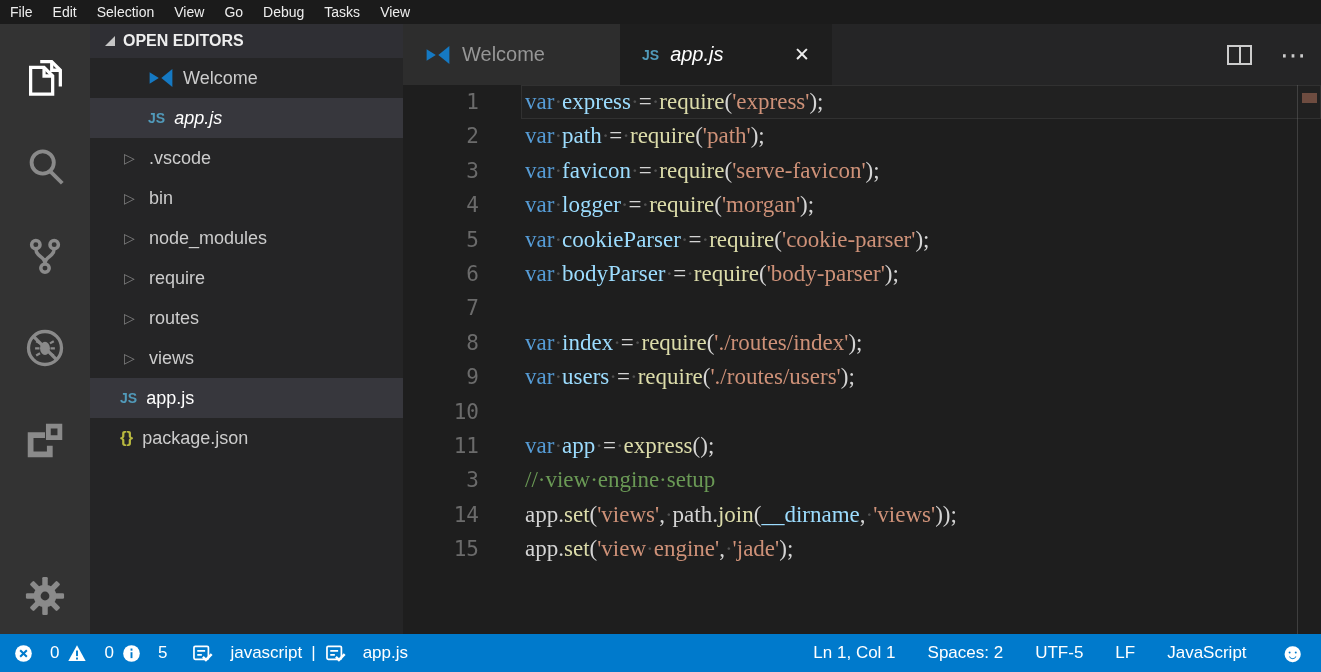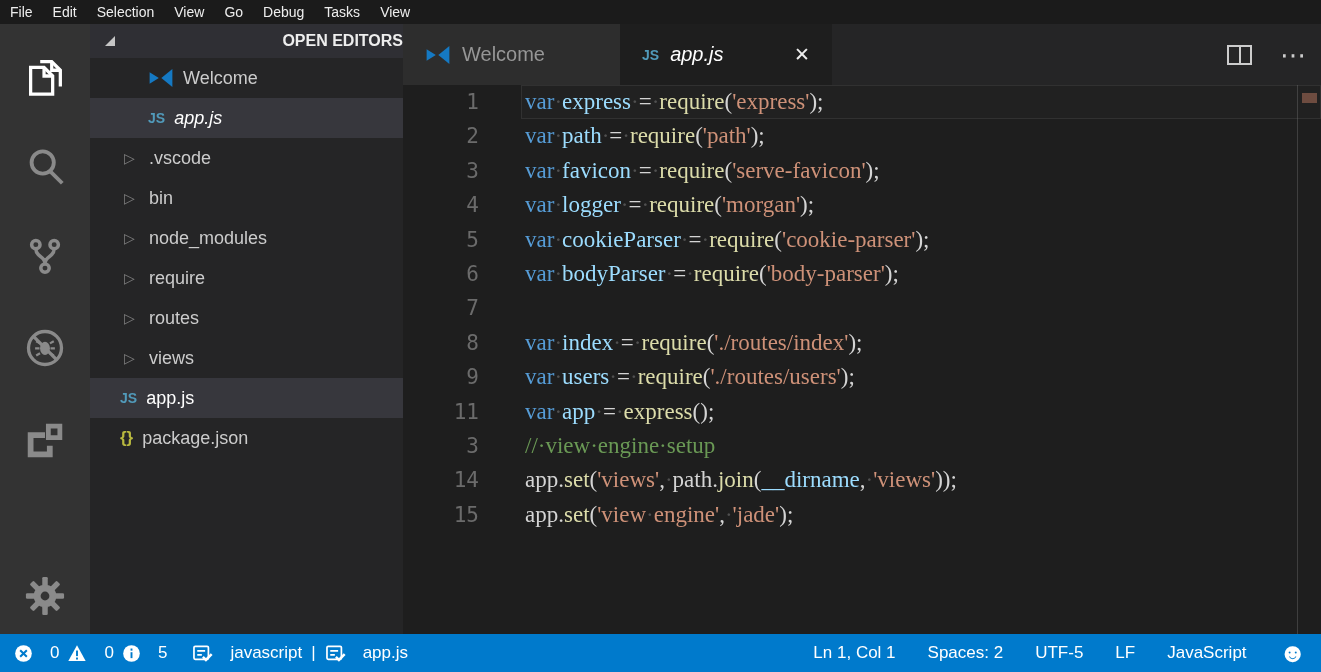--- a/index.html
+++ b/index.html
@@ -22,21 +22,21 @@
              display:flex; align-items:center; justify-content:center; }
   .ab-item.active { color:#ffffff; }
   .ab-item.inactive { color:#8a8a8a; }
 
   
   .sidebar { width:313px; background:#252526; color:#cccccc; flex:none;
              font-size:18px; position:relative; overflow:hidden; }
   .sb-title { height:66px; line-height:66px; padding-left:30px; font-size:16px;
               color:#bbbbbb; letter-spacing:1px; }
   .section-header { background:#2f2f34; color:#eeeeee; font-weight:bold;
-                    font-size:16px; display:flex; align-items:center; padding-left:15px;justify-content:space-between; }
+                    font-size:16px; display:flex; align-items:center; padding-left:15px; }
   .section-header.oe { height:34px; }
   .section-header.ws { height:40px; }
   .twisty { width:10px; height:10px; background:#c5c5c5; margin-right:8px; flex:none;
             clip-path: polygon(100% 0, 100% 100%, 0 100%); }
   .row { height:40px; display:flex; align-items:center; cursor:pointer; }
   .row.selected { background:#37373d; color:#ffffff; }
   .row .label { white-space:nowrap; }
   .row .label.italic { font-style:italic; }
   .chev { color:#7d7d7d; font-size:14px; margin-right:11px; width:14px; flex:none; }
   .icon-slot { display:flex; align-items:center; justify-content:center;
@@ -253,20 +253,21 @@
         <div id="codelines">
             <div class="cl current"><span class="ln">1</span><span class="lc"><span class="tk" style="color: rgb(86, 156, 214);">var</span><span class="tk" style="color: rgb(80, 80, 80);">·</span><span class="tk" style="color: rgb(156, 220, 254);">express</span><span class="tk" style="color: rgb(80, 80, 80);">·</span><span class="tk" style="color: rgb(212, 212, 212);">=</span><span class="tk" style="color: rgb(80, 80, 80);">·</span><span class="tk" style="color: rgb(220, 220, 170);">require</span><span class="tk" style="color: rgb(212, 212, 212);">(</span><span class="tk" style="color: rgb(206, 145, 120);">'express'</span><span class="tk" style="color: rgb(212, 212, 212);">);</span></span></div>
             <div class="cl"><span class="ln">2</span><span class="lc"><span class="tk" style="color: rgb(86, 156, 214);">var</span><span class="tk" style="color: rgb(80, 80, 80);">·</span><span class="tk" style="color: rgb(156, 220, 254);">path</span><span class="tk" style="color: rgb(80, 80, 80);">·</span><span class="tk" style="color: rgb(212, 212, 212);">=</span><span class="tk" style="color: rgb(80, 80, 80);">·</span><span class="tk" style="color: rgb(220, 220, 170);">require</span><span class="tk" style="color: rgb(212, 212, 212);">(</span><span class="tk" style="color: rgb(206, 145, 120);">'path'</span><span class="tk" style="color: rgb(212, 212, 212);">);</span></span></div>
             <div class="cl"><span class="ln">3</span><span class="lc"><span class="tk" style="color: rgb(86, 156, 214);">var</span><span class="tk" style="color: rgb(80, 80, 80);">·</span><span class="tk" style="color: rgb(156, 220, 254);">favicon</span><span class="tk" style="color: rgb(80, 80, 80);">·</span><span class="tk" style="color: rgb(212, 212, 212);">=</span><span class="tk" style="color: rgb(80, 80, 80);">·</span><span class="tk" style="color: rgb(220, 220, 170);">require</span><span class="tk" style="color: rgb(212, 212, 212);">(</span><span class="tk" style="color: rgb(206, 145, 120);">'serve-favicon'</span><span class="tk" style="color: rgb(212, 212, 212);">);</span></span></div>
             <div class="cl"><span class="ln">4</span><span class="lc"><span class="tk" style="color: rgb(86, 156, 214);">var</span><span class="tk" style="color: rgb(80, 80, 80);">·</span><span class="tk" style="color: rgb(156, 220, 254);">logger</span><span class="tk" style="color: rgb(80, 80, 80);">·</span><span class="tk" style="color: rgb(212, 212, 212);">=</span><span class="tk" style="color: rgb(80, 80, 80);">·</span><span class="tk" style="color: rgb(220, 220, 170);">require</span><span class="tk" style="color: rgb(212, 212, 212);">(</span><span class="tk" style="color: rgb(206, 145, 120);">'morgan'</span><span class="tk" style="color: rgb(212, 212, 212);">);</span></span></div>
             <div class="cl"><span class="ln">5</span><span class="lc"><span class="tk" style="color: rgb(86, 156, 214);">var</span><span class="tk" style="color: rgb(80, 80, 80);">·</span><span class="tk" style="color: rgb(156, 220, 254);">cookieParser</span><span class="tk" style="color: rgb(80, 80, 80);">·</span><span class="tk" style="color: rgb(212, 212, 212);">=</span><span class="tk" style="color: rgb(80, 80, 80);">·</span><span class="tk" style="color: rgb(220, 220, 170);">require</span><span class="tk" style="color: rgb(212, 212, 212);">(</span><span class="tk" style="color: rgb(206, 145, 120);">'cookie-parser'</span><span class="tk" style="color: rgb(212, 212, 212);">);</span></span></div>
             <div class="cl"><span class="ln">6</span><span class="lc"><span class="tk" style="color: rgb(86, 156, 214);">var</span><span class="tk" style="color: rgb(80, 80, 80);">·</span><span class="tk" style="color: rgb(156, 220, 254);">bodyParser</span><span class="tk" style="color: rgb(80, 80, 80);">·</span><span class="tk" style="color: rgb(212, 212, 212);">=</span><span class="tk" style="color: rgb(80, 80, 80);">·</span><span class="tk" style="color: rgb(220, 220, 170);">require</span><span class="tk" style="color: rgb(212, 212, 212);">(</span><span class="tk" style="color: rgb(206, 145, 120);">'body-parser'</span><span class="tk" style="color: rgb(212, 212, 212);">);</span></span></div>
             <div class="cl"><span class="ln">7</span><span class="lc"></span></div>
             <div class="cl"><span class="ln">8</span><span class="lc"><span class="tk" style="color: rgb(86, 156, 214);">var</span><span class="tk" style="color: rgb(80, 80, 80);">·</span><span class="tk" style="color: rgb(156, 220, 254);">index</span><span class="tk" style="color: rgb(80, 80, 80);">·</span><span class="tk" style="color: rgb(212, 212, 212);">=</span><span class="tk" style="color: rgb(80, 80, 80);">·</span><span class="tk" style="color: rgb(220, 220, 170);">require</span><span class="tk" style="color: rgb(212, 212, 212);">(</span><span class="tk" style="color: rgb(206, 145, 120);">'./routes/index'</span><span class="tk" style="color: rgb(212, 212, 212);">);</span></span></div>
             <div class="cl"><span class="ln">9</span><span class="lc"><span class="tk" style="color: rgb(86, 156, 214);">var</span><span class="tk" style="color: rgb(80, 80, 80);">·</span><span class="tk" style="color: rgb(156, 220, 254);">users</span><span class="tk" style="color: rgb(80, 80, 80);">·</span><span class="tk" style="color: rgb(212, 212, 212);">=</span><span class="tk" style="color: rgb(80, 80, 80);">·</span><span class="tk" style="color: rgb(220, 220, 170);">require</span><span class="tk" style="color: rgb(212, 212, 212);">(</span><span class="tk" style="color: rgb(206, 145, 120);">'./routes/users'</span><span class="tk" style="color: rgb(212, 212, 212);">);</span></span></div>
+            <div class="cl"><span class="ln">10</span><span class="lc"></span></div>
             <div class="cl"><span class="ln">11</span><span class="lc"><span class="tk" style="color: rgb(86, 156, 214);">var</span><span class="tk" style="color: rgb(80, 80, 80);">·</span><span class="tk" style="color: rgb(156, 220, 254);">app</span><span class="tk" style="color: rgb(80, 80, 80);">·</span><span class="tk" style="color: rgb(212, 212, 212);">=</span><span class="tk" style="color: rgb(80, 80, 80);">·</span><span class="tk" style="color: rgb(220, 220, 170);">express</span><span class="tk" style="color: rgb(212, 212, 212);">();</span></span></div>
             <div class="cl"><span class="ln">3</span><span class="lc"><span class="tk" style="color: rgb(106, 153, 85);">//·view·engine·setup</span></span></div>
             <div class="cl"><span class="ln">14</span><span class="lc"><span class="tk" style="color: rgb(212, 212, 212);">app.</span><span class="tk" style="color: rgb(220, 220, 170);">set</span><span class="tk" style="color: rgb(212, 212, 212);">(</span><span class="tk" style="color: rgb(206, 145, 120);">'views'</span><span class="tk" style="color: rgb(212, 212, 212);">,</span><span class="tk" style="color: rgb(80, 80, 80);">·</span><span class="tk" style="color: rgb(212, 212, 212);">path.</span><span class="tk" style="color: rgb(220, 220, 170);">join</span><span class="tk" style="color: rgb(212, 212, 212);">(</span><span class="tk" style="color: rgb(156, 220, 254);">__dirname</span><span class="tk" style="color: rgb(212, 212, 212);">,</span><span class="tk" style="color: rgb(80, 80, 80);">·</span><span class="tk" style="color: rgb(206, 145, 120);">'views'</span><span class="tk" style="color: rgb(212, 212, 212);">));</span></span></div>
             <div class="cl"><span class="ln">15</span><span class="lc"><span class="tk" style="color: rgb(212, 212, 212);">app.</span><span class="tk" style="color: rgb(220, 220, 170);">set</span><span class="tk" style="color: rgb(212, 212, 212);">(</span><span class="tk" style="color: rgb(206, 145, 120);">'view</span><span class="tk" style="color: rgb(80, 80, 80);">·</span><span class="tk" style="color: rgb(206, 145, 120);">engine'</span><span class="tk" style="color: rgb(212, 212, 212);">,</span><span class="tk" style="color: rgb(80, 80, 80);">·</span><span class="tk" style="color: rgb(206, 145, 120);">'jade'</span><span class="tk" style="color: rgb(212, 212, 212);">);</span></span></div>
           </div>
         <div class="ruler"></div>
         <div class="ovr-marker"></div>
       </div>
     </div>
   </div>

